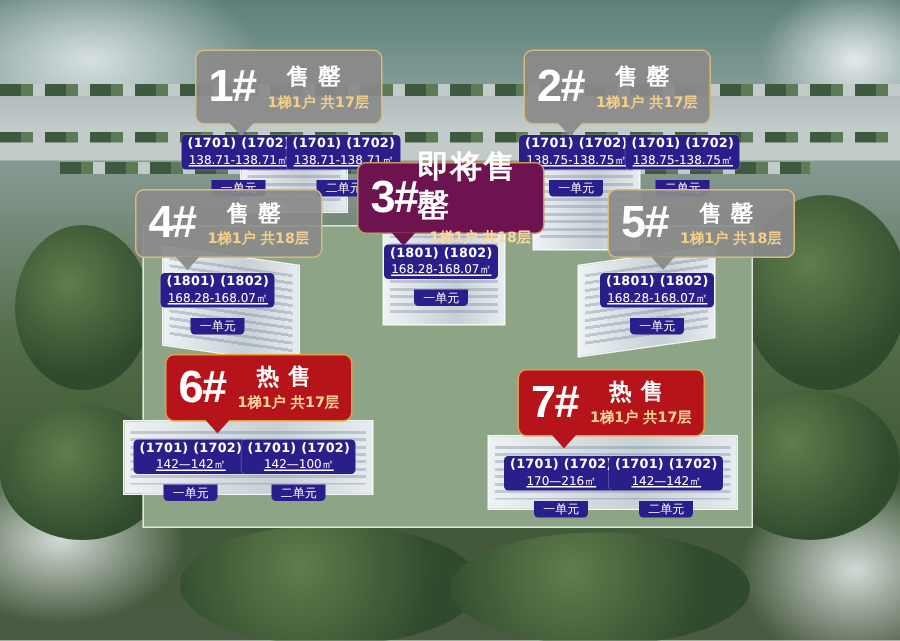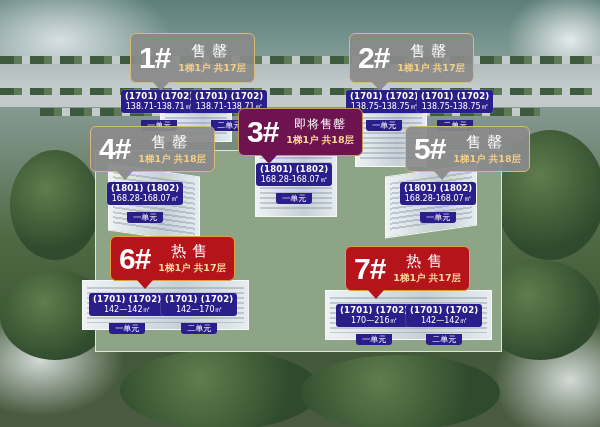--- a/index.html
+++ b/index.html
@@ -26,31 +26,31 @@
   .callout { position:absolute; display:flex; align-items:center; border-radius:6px; box-sizing:border-box; }
   .callout.gray { background:rgba(138,138,138,0.92); border:1.5px solid #d9b97a; }
   .callout.purple { background:#6d1450; border:1.5px solid #c89a5a; }
   .callout.red { background:#b4141a; border:1.5px solid #e0a040; }
   .callout .tail { position:absolute; bottom:-9px; width:0; height:0; border-left:8px solid transparent; border-right:8px solid transparent; }
   .callout.gray .tail { border-top:9px solid rgba(138,138,138,0.95); }
   .callout.purple .tail { border-top:9px solid #6d1450; }
   .callout.red .tail { border-top:9px solid #b4141a; }
   .bnum { color:#fff; font-family:"Liberation Sans", sans-serif; font-weight:bold; font-size:30px; letter-spacing:-1px; margin-left:8px; line-height:1; }
   .binfo { flex:1; display:flex; flex-direction:column; align-items:center; justify-content:center; }
-  .bstatus { color:#fff; font-weight:normal; font-size:15px; letter-spacing:6px; line-height:1.2; }
-  .callout.purple .bstatus { letter-spacing:1px; font-size:12px; }
+  .bstatus { color:#fff; font-weight:bold; font-size:15px; letter-spacing:6px; line-height:1.2; }
+  .callout.purple .bstatus { letter-spacing:1px; font-size:21px; }
   .bfloors { font-size:9.5px; font-weight:bold; margin-top:2px; }
   .callout.gray .bfloors { color:#f3cf8a; }
   .callout.purple .bfloors, .callout.red .bfloors { color:#ffd79a; }
 
   
   .unit { position:absolute; text-align:center; }
   .unit .box { background:#2a1f8a; border-radius:3px; padding:1px 4px 1px; color:#fff; font-size:8.5px; line-height:1.25; white-space:nowrap; box-shadow:0 0 0 0.5px rgba(255,255,255,0.25); }
   .unit .rooms { font-weight:bold; letter-spacing:0.2px; }
-  .unit .area { font-size:8px; }
+  .unit .area { font-size:8px;text-decoration:underline; }
   .unit .uname { display:inline-block; background:#2a1f8a; color:#fff; font-size:8px; padding:0 6px; border-radius:0 0 3px 3px; line-height:1.4; }
 </style>
 </head>
 <body>
 
 <div class="stage">
 
   <div class="road r1"></div>
   <div class="treeline" style="top:56px"></div>
   <div class="treeline" style="top:88px"></div>
@@ -179,21 +179,21 @@
   <div class="unit" style="left:89px;top:293px">
     <div class="box">
         <div class="rooms">(1701) (1702)</div>
         <div class="area">142—142㎡</div>
       </div>
     <span class="uname">一单元</span>
   </div>
   <div class="unit" style="left:161px;top:293px">
     <div class="box">
         <div class="rooms">(1701) (1702)</div>
-        <div class="area">142—170㎡</div>
+        <div class="area">142—100㎡</div>
       </div>
     <span class="uname">二单元</span>
   </div>
 
   <div class="callout red" style="left:345px;top:246px;width:125px;height:45px">
     <span class="bnum">7#</span>
     <div class="binfo">
       <span class="bstatus">热售</span>
       <span class="bfloors">1梯1户 共17层</span>
     </div>

